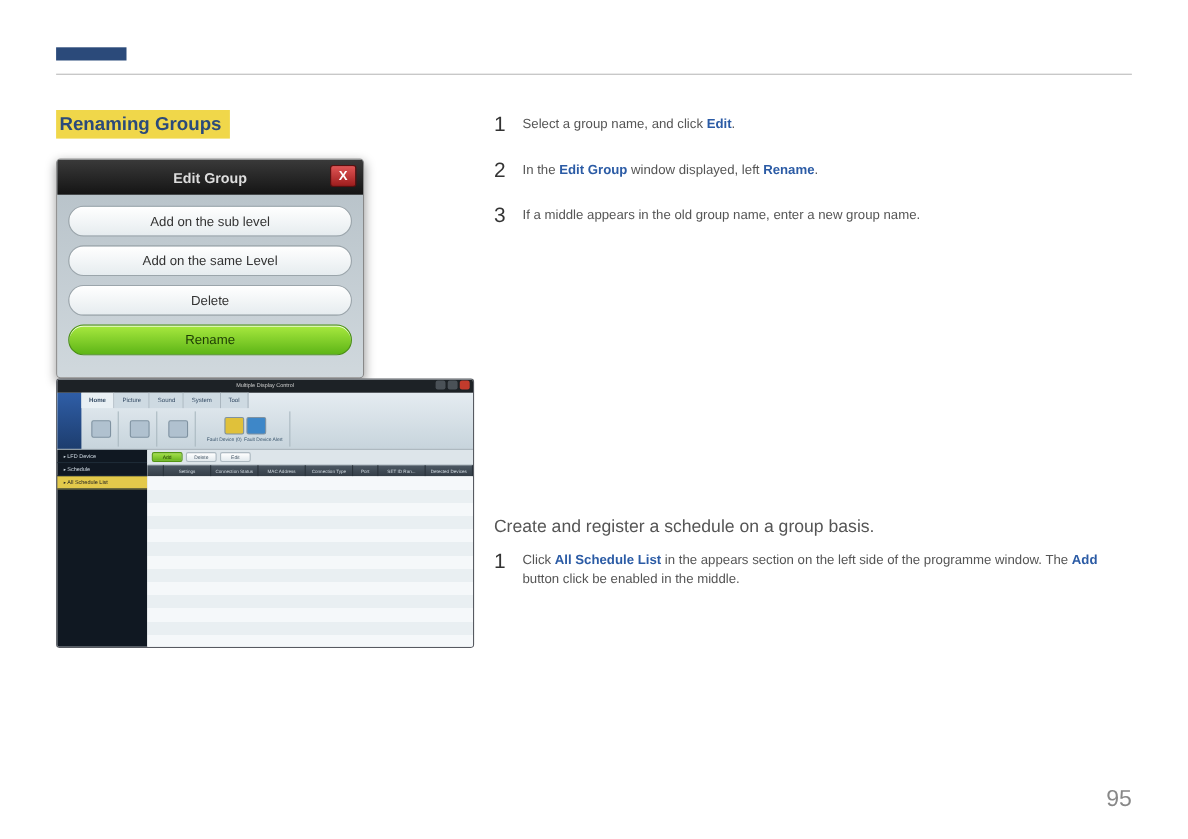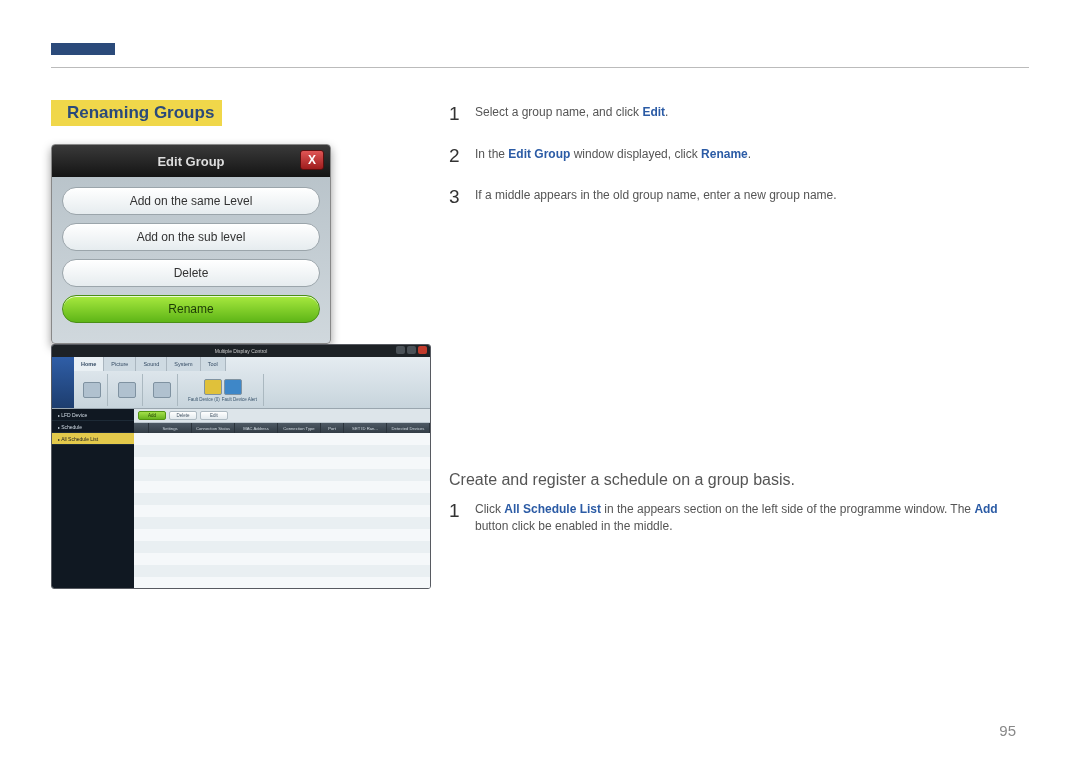--- a/index.html
+++ b/index.html
@@ -38,21 +38,21 @@
       left: 449px;
       top: 100px;
       width: 580px;
     }
     .section-heading {
       display: inline-block;
       background: #f0d74a;
       color: #2b4a7a;
       font-weight: bold;
       font-size: 17px;
-      padding: 3px 8px 3px 16px;
+      padding: 3px 8px 3px 3px;
       margin-bottom: 10px;
     }
     .h1-heading {
       font-size: 23px;
       font-weight: bold;
       color: #222;
       margin-top: 70px;
       margin-bottom: 14px;
     }
 
@@ -267,23 +267,23 @@
     }
     .step-text { padding-top: 4px; color: #555; }
     .kw-blue { color: #2b5ba5; font-weight: bold; }
 
     .intro-text {
       font-size: 16px; color: #555; margin: 6px 0 8px;
     }
 
     .page-num {
       position: absolute;
-      right: 64px;
+      right: 51px;
       bottom: 24px;
-      font-size: 15px;
+      font-size: 21px;
       color: #888;
     }
   </style>
 </head>
 <body>
 
 <div class="page-top-bar"></div>
 <div class="page-top-line"></div>
 
 <div class="left-col">
@@ -292,24 +292,24 @@
   
   <div class="edit-group">
     <div class="edit-group-titlebar">
       <span>Edit Group</span>
       <div class="edit-group-close">
         <span>X</span>
       </div>
     </div>
     <div class="edit-group-body">
       <div class="edit-group-btn">
+          <span>Add on the sub level</span>
+        </div>
+      <div class="edit-group-btn">
           <span>Add on the same Level</span>
-        </div>
-      <div class="edit-group-btn">
-          <span>Add on the sub level</span>
         </div>
       <div class="edit-group-btn">
           <span>Delete</span>
         </div>
       <div class="edit-group-btn green">
           <span>Rename</span>
         </div>
     </div>
   </div>
 
@@ -387,21 +387,21 @@
   <div class="steps">
     <div class="step">
       <div class="step-num">1</div>
       <div class="step-text">
         <span>Select a group name, and click </span><span class="kw-blue">Edit</span><span>.</span>
       </div>
     </div>
     <div class="step">
       <div class="step-num">2</div>
       <div class="step-text">
-        <span>In the </span><span class="kw-blue">Edit Group</span><span> window displayed, click </span><span class="kw-blue">Rename</span><span>.</span>
+        <span>In the </span><span class="kw-blue">Edit Group</span><span> window displayed, left </span><span class="kw-blue">Rename</span><span>.</span>
       </div>
     </div>
     <div class="step">
       <div class="step-num">3</div>
       <div class="step-text">If a middle appears in the old group name, enter a new group name.</div>
     </div>
   </div>
 
   <div style="height:240px"></div>
 

